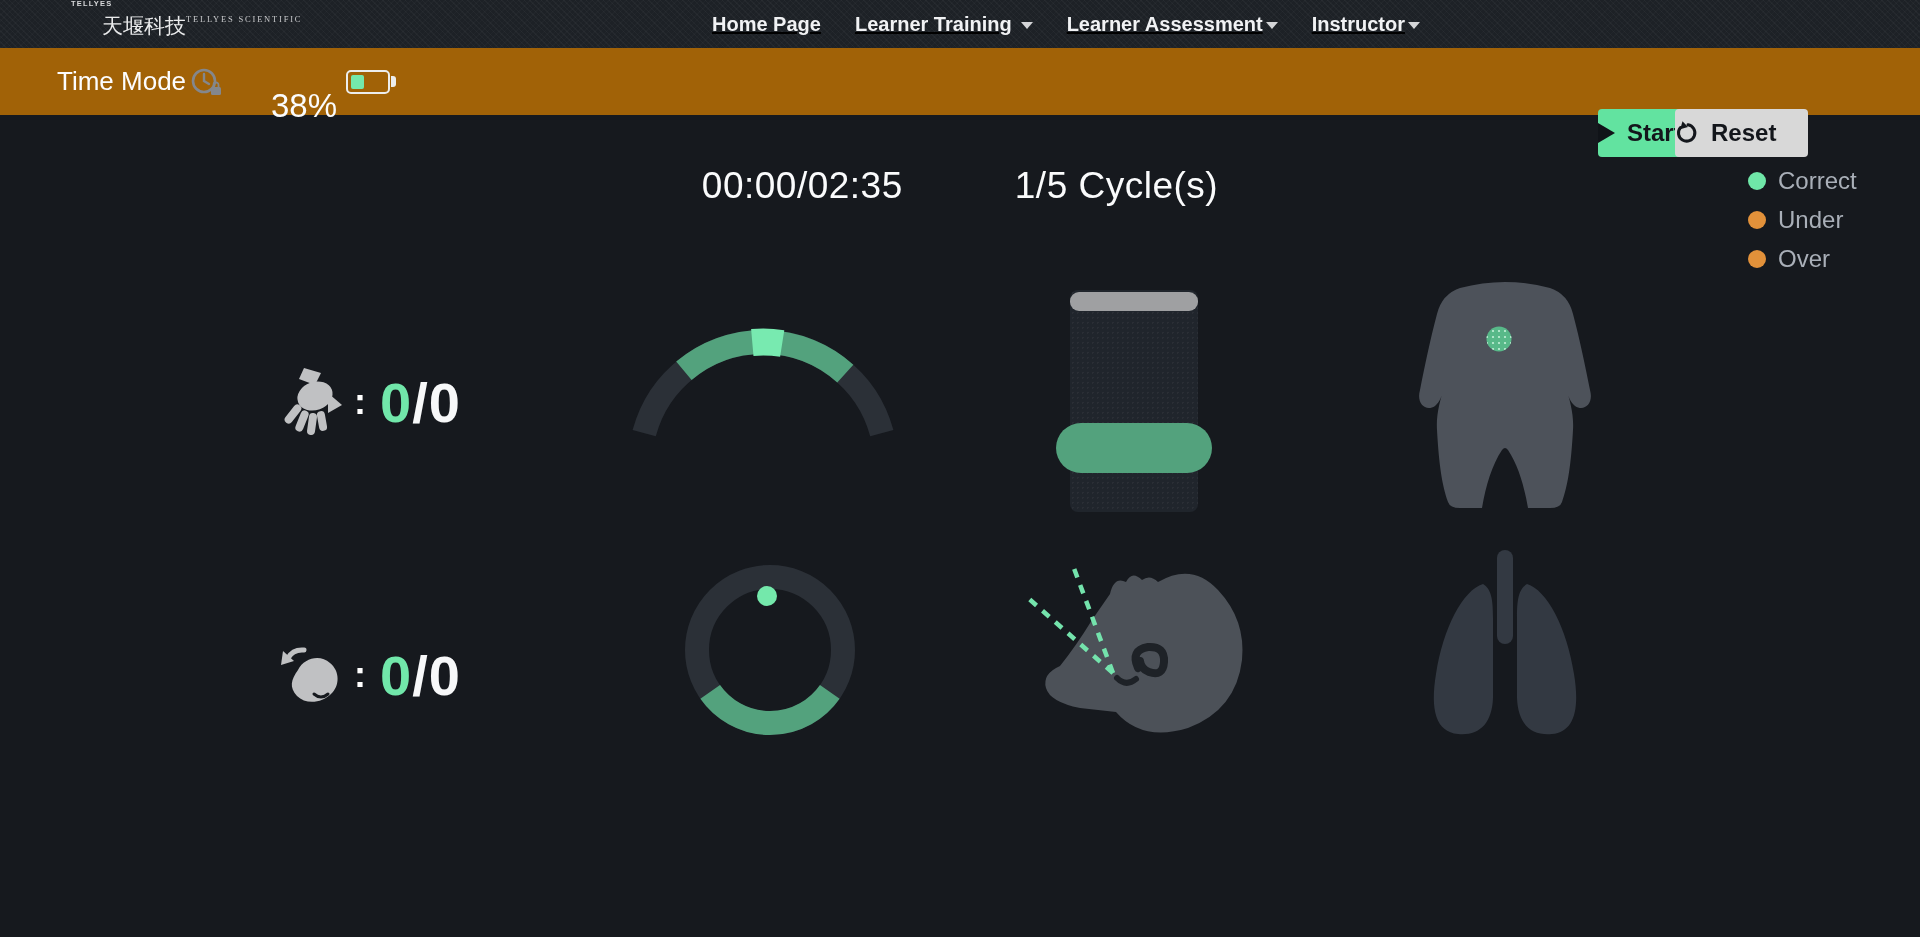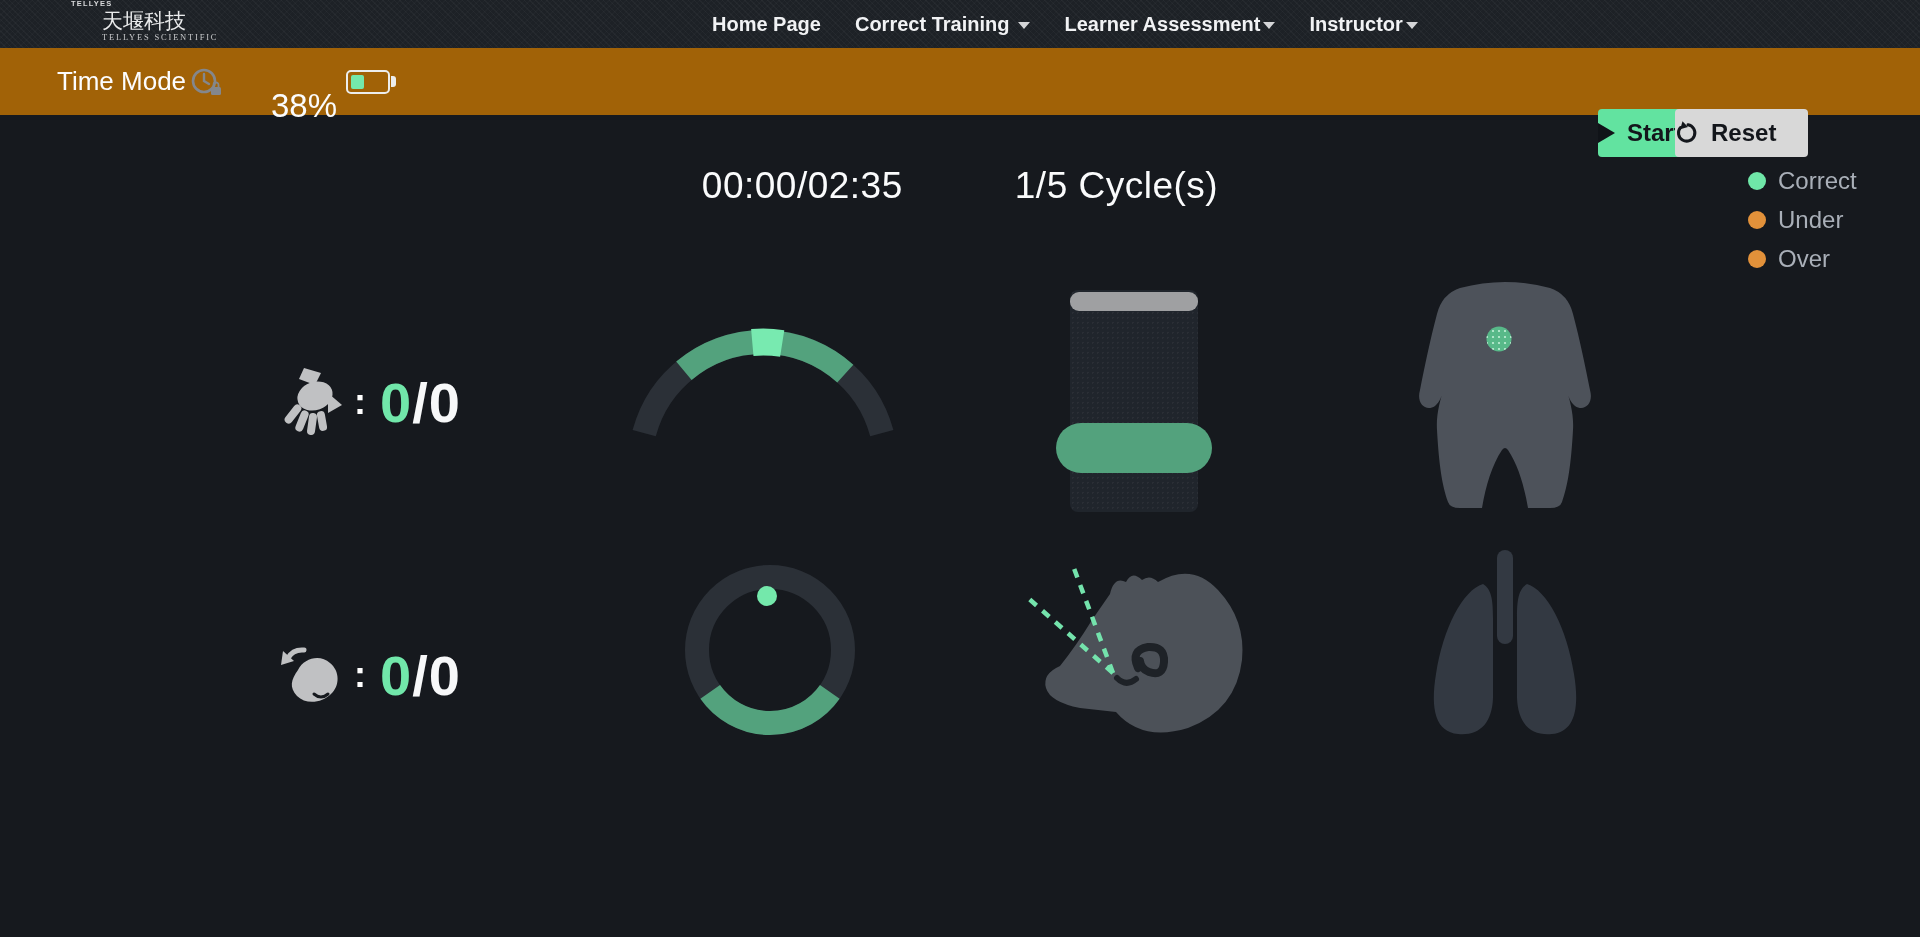--- a/index.html
+++ b/index.html
@@ -8,24 +8,24 @@
   #stage { position:relative; width:1920px; height:937px; background:#16191e; overflow:hidden; }
 
   
   .navbar { position:absolute; left:0; top:0; width:1920px; height:48px; background:#1d2126;
     background-image:repeating-linear-gradient(45deg, rgba(255,255,255,0.03) 0 1px, transparent 1px 4px),
                      repeating-linear-gradient(-45deg, rgba(255,255,255,0.02) 0 1px, transparent 1px 4px);
     display:flex; align-items:center; }
   .brand { position:absolute; left:46px; top:2px; display:flex; align-items:center; cursor:pointer; }
   .logo-mark { width:44px; height:46px; display:flex; flex-direction:row; align-items:flex-start;gap:25px; }
   .logo-mark .tellyes { font-size:7.5px; letter-spacing:1.2px; color:#d8d9db; font-weight:bold; margin-top:-3px; }
-  .brand-text { margin-left:12px; display:flex; flex-direction:column; }
+  .brand-text { margin-left:12px; display:flex; flex-direction:row; }
   .brand-cn { font-size:21px; color:#eaebec; font-weight:500; line-height:23px; }
   .brand-en { font-size:8.5px; letter-spacing:1.8px; color:#c8c9cb;font-family:Liberation Serif, serif; }
-  .nav-menu { position:absolute; left:712px; top:0; height:48px; display:flex; align-items:center; gap:34px; }
+  .nav-menu { position:absolute; left:712px; top:0; height:48px; display:flex; align-items:center; gap:34px;text-decoration:underline; }
   .nav-item { display:flex; align-items:center; color:#f1f2f4; font-size:20px; font-weight:bold; cursor:pointer; white-space:nowrap; }
   .caret { width:0; height:0; border-left:6px solid transparent; border-right:6px solid transparent;
            border-top:7px solid #d4d5d7; margin-left:9px; margin-top:3px; }
 
   
   .toolbar { position:absolute; left:0; top:48px; width:1920px; height:67px; background:#a16207; }
   .mode-group { position:absolute; left:57px; top:0; height:67px; display:flex; align-items:center; cursor:pointer; }
   .mode-label { font-size:26px; color:#fdfdfe; }
   .battery-group { position:absolute; left:271px; top:0; height:67px; display:flex; align-items:center; gap:9px; }
   .battery-label { font-size:33px; color:#fbfcfd;margin-top:48px; }
@@ -83,21 +83,21 @@
       <div class="brand-text">
         <span class="brand-cn">天堰科技</span>
         <span class="brand-en">TELLYES SCIENTIFIC</span>
       </div>
     </div>
     <div class="nav-menu">
       <div class="nav-item">
         <span>Home Page</span>
       </div>
       <div class="nav-item">
-        <span>Correct Training</span>
+        <span>Learner Training</span>
         <span class="caret"></span>
       </div>
       <div class="nav-item">
         <span>Learner Assessment</span>
         <span class="caret" style="margin-left:3px"></span>
       </div>
       <div class="nav-item">
         <span>Instructor</span>
         <span class="caret" style="margin-left:3px"></span>
       </div>

